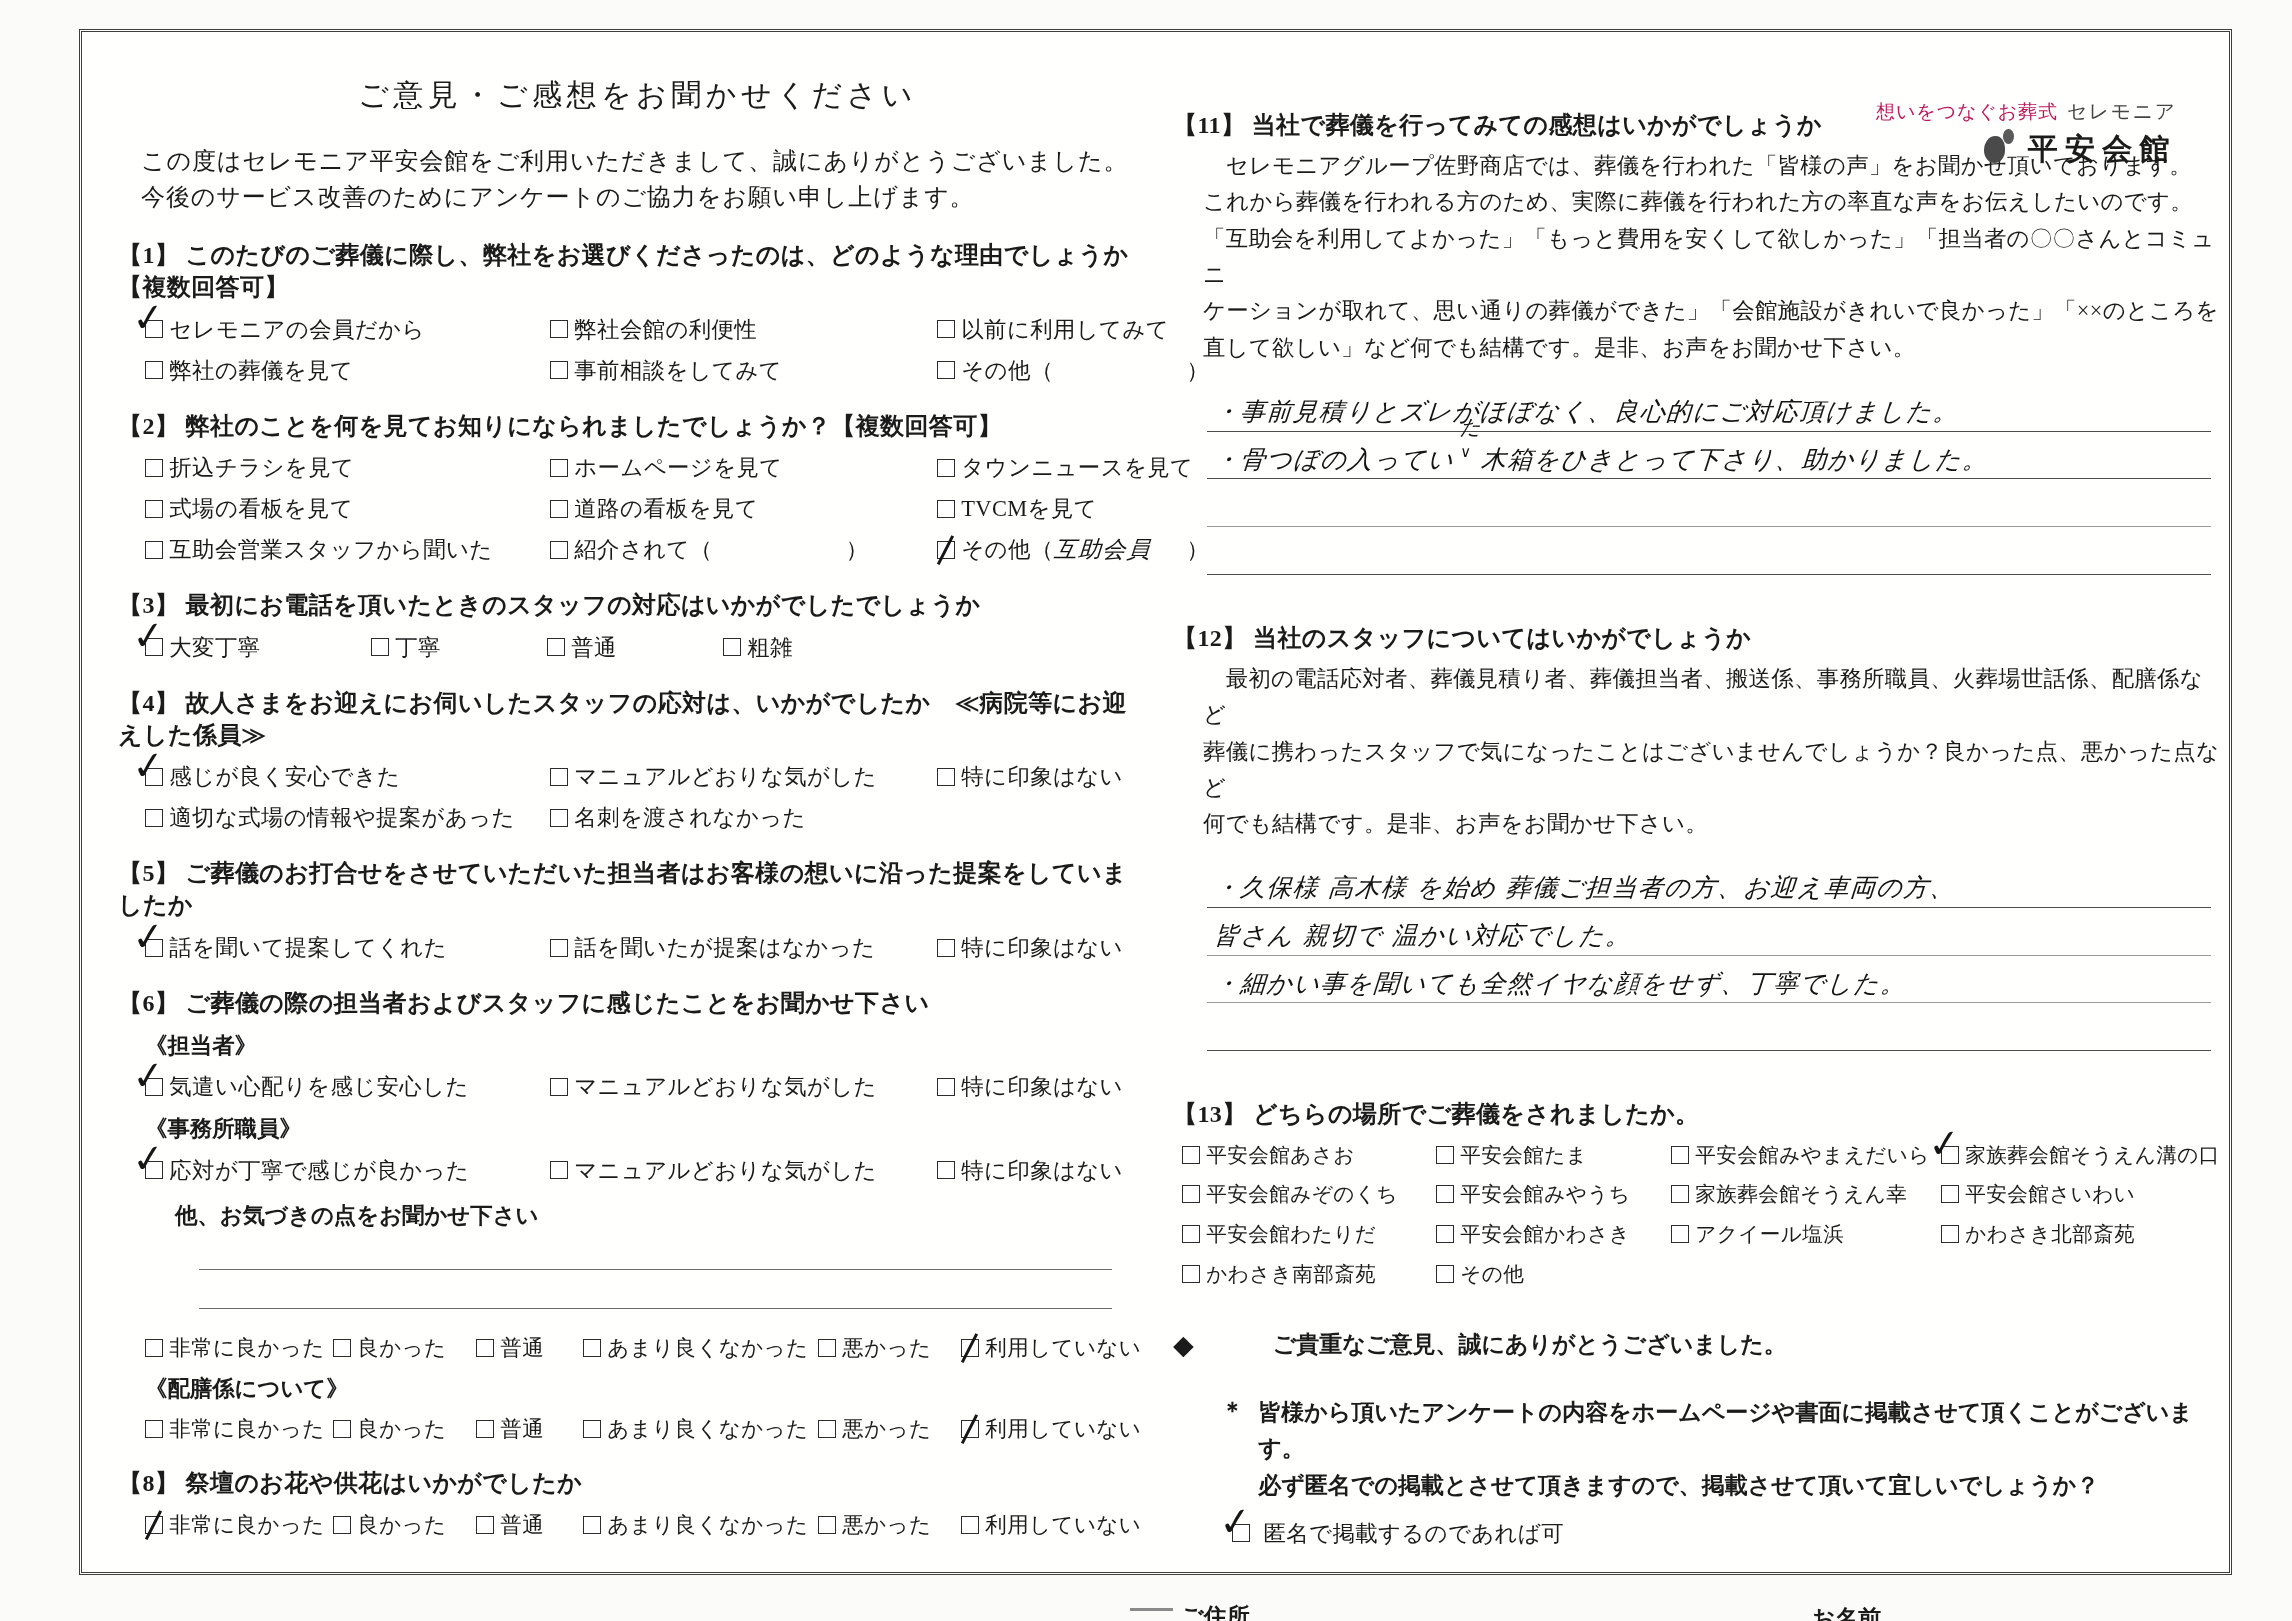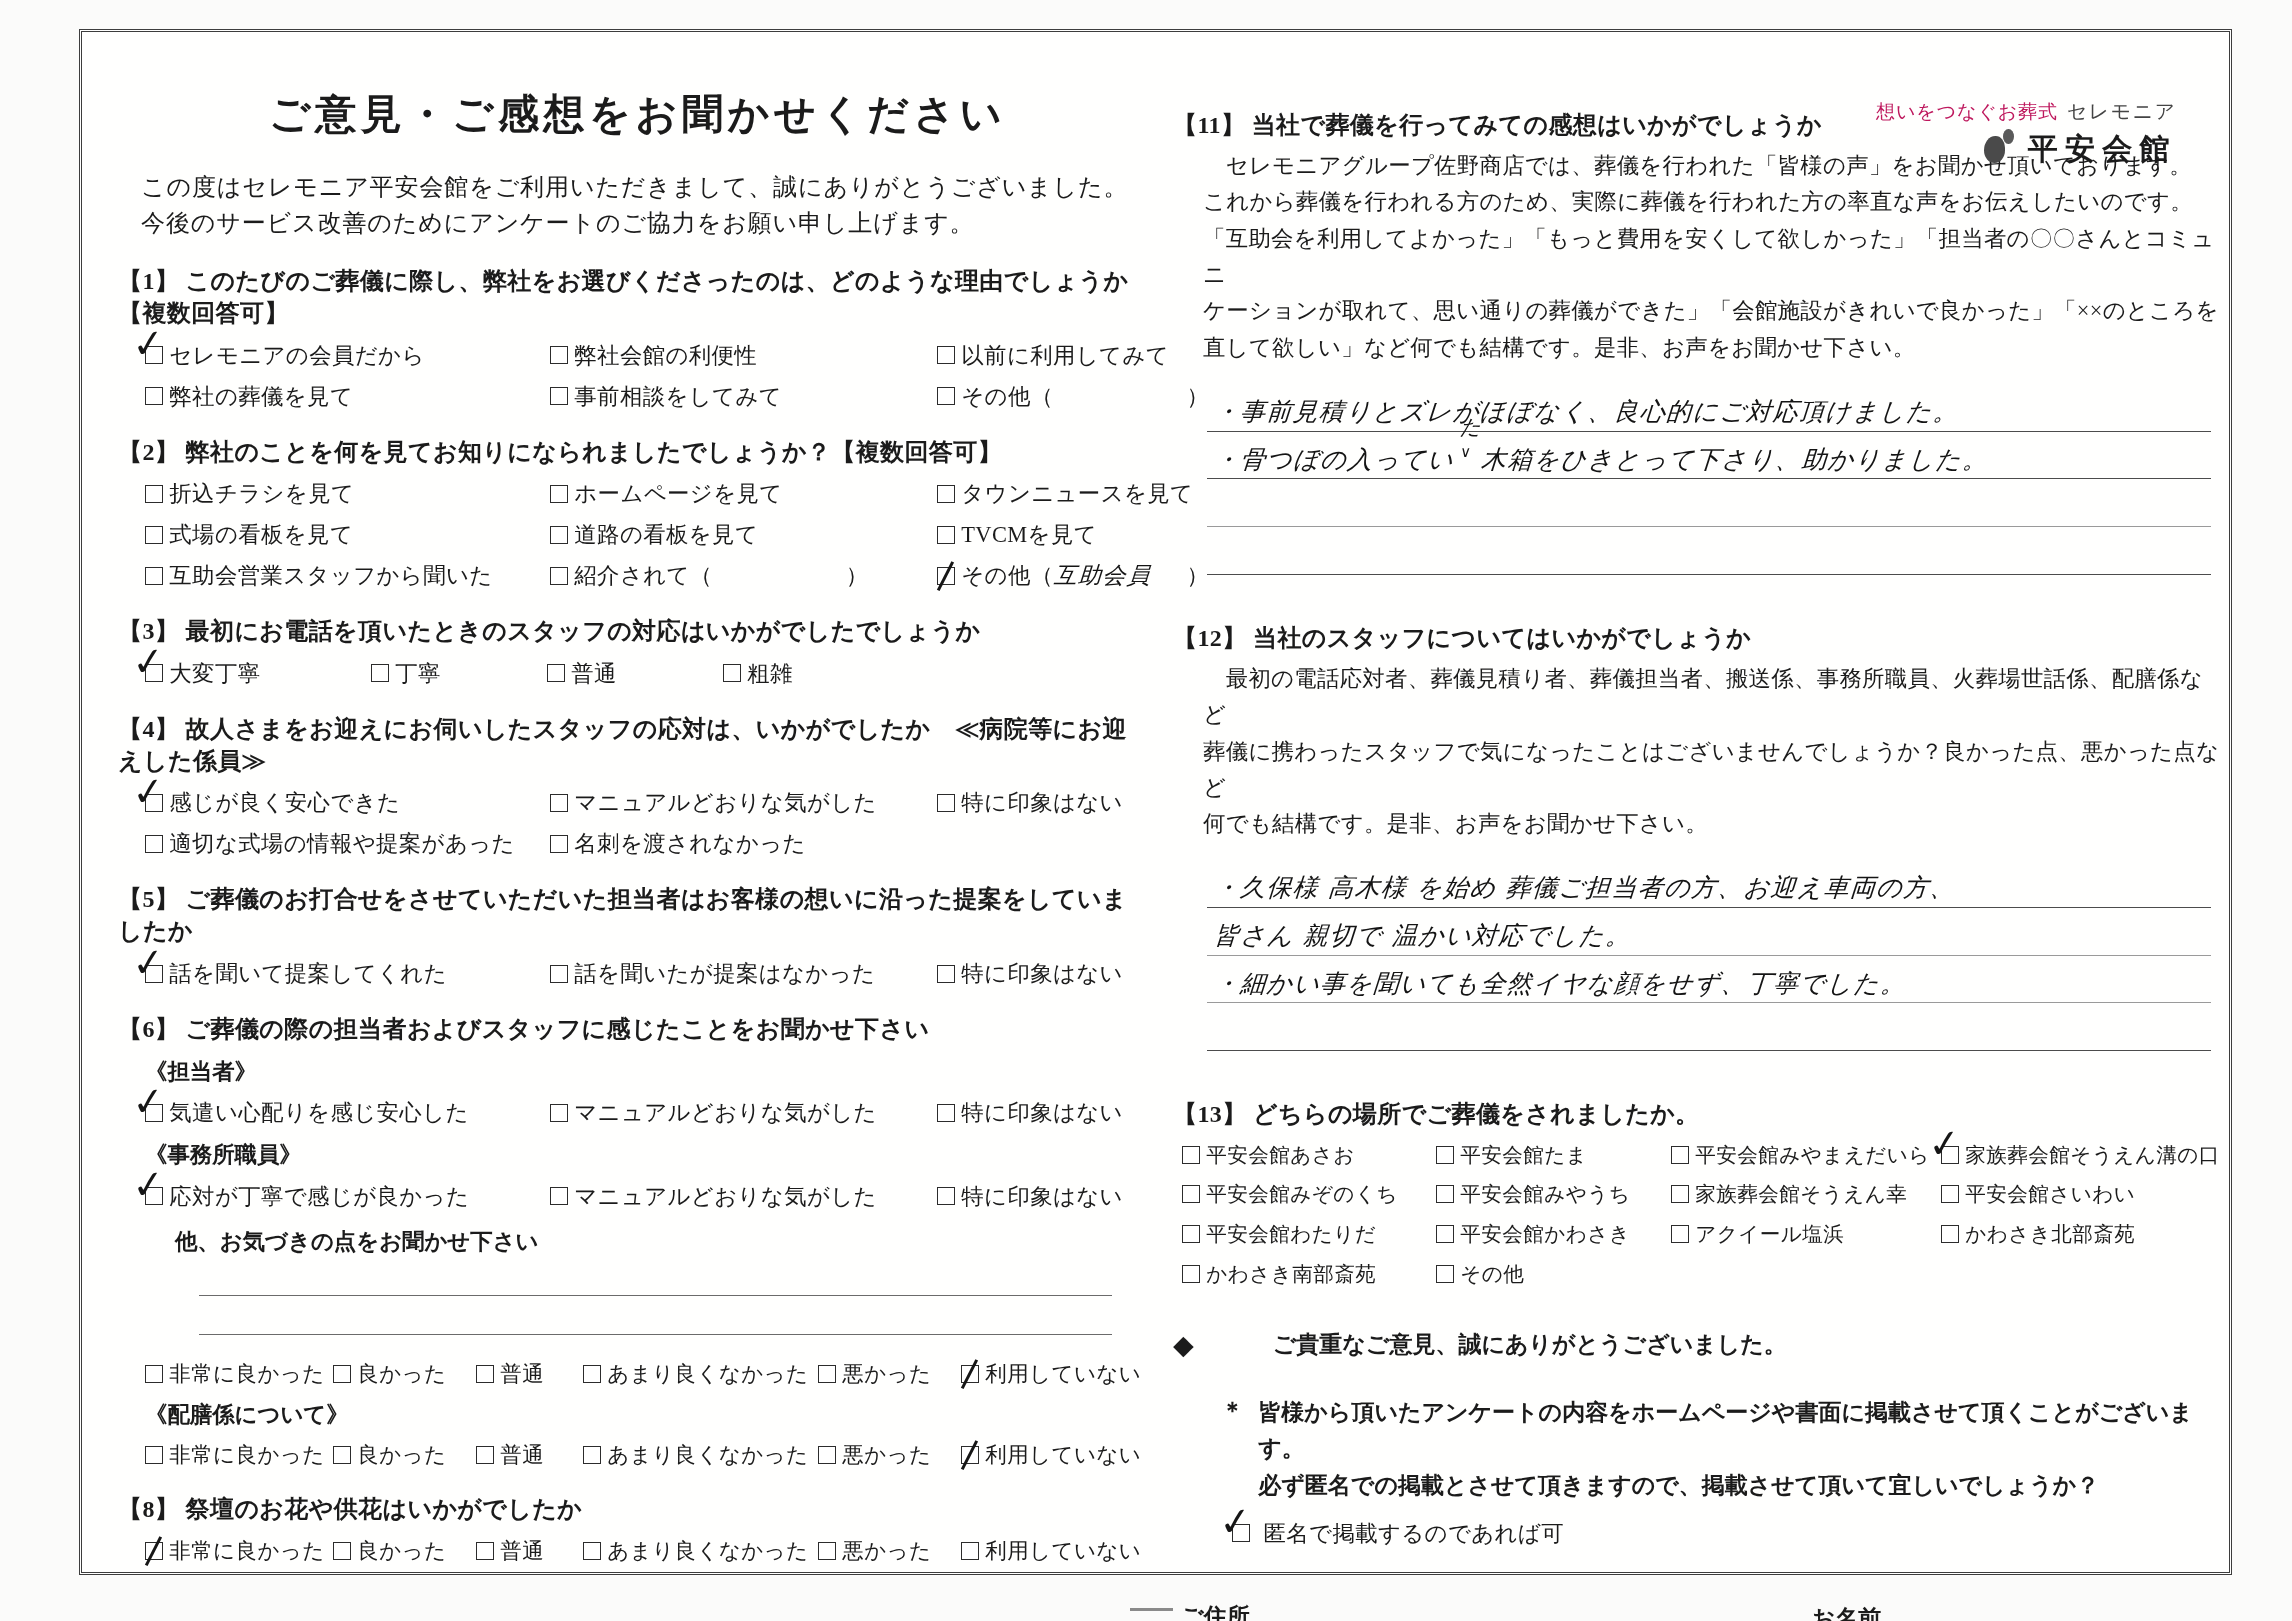--- a/index.html
+++ b/index.html
@@ -14,21 +14,21 @@
     background:#fffffe;border:3.6px double #3d3d3d;box-sizing:border-box;
     padding:27px 38px 18px 36px;display:flex;
   }
   .fold-mark{position:absolute;left:1130px;bottom:10.7px;width:43px;height:3.6px;background:#8a8a8a}
 
   
   .col-left{width:1030px;flex:none}
   .col-right{flex:1;margin-left:25px;padding-top:50px;position:relative}
 
   
-  .page-title{font-size:41px;font-weight:bold;letter-spacing:4.5px;text-align:center;margin:28px 0 27px 9px}
+  .page-title{font-size:30px;font-weight:normal;letter-spacing:4.5px;text-align:center;margin:16px 0 27px 9px}
   .intro{font-size:24px;line-height:1.5;white-space:pre-line;margin-left:23px;letter-spacing:0.9px}
 
   
   .logo{position:absolute;right:43px;top:39px;text-align:right}
   .logo-top{display:flex;justify-content:flex-end;align-items:baseline;gap:9px}
   .logo-tagline{font-size:19px;color:#be185d;letter-spacing:0.9px}
   .logo-brand{font-size:19.7px;color:#444;letter-spacing:1.8px}
   .logo-bottom{display:flex;justify-content:flex-end;gap:12px;margin-top:3.6px}
   .flower-icon{position:relative;width:34px;height:38px;display:inline-block}
   .flower-icon::before{content:"";position:absolute;left:1.8px;top:7.2px;width:21.5px;height:27px;background:#4a4a4a;border-radius:55% 45% 50% 50%}

